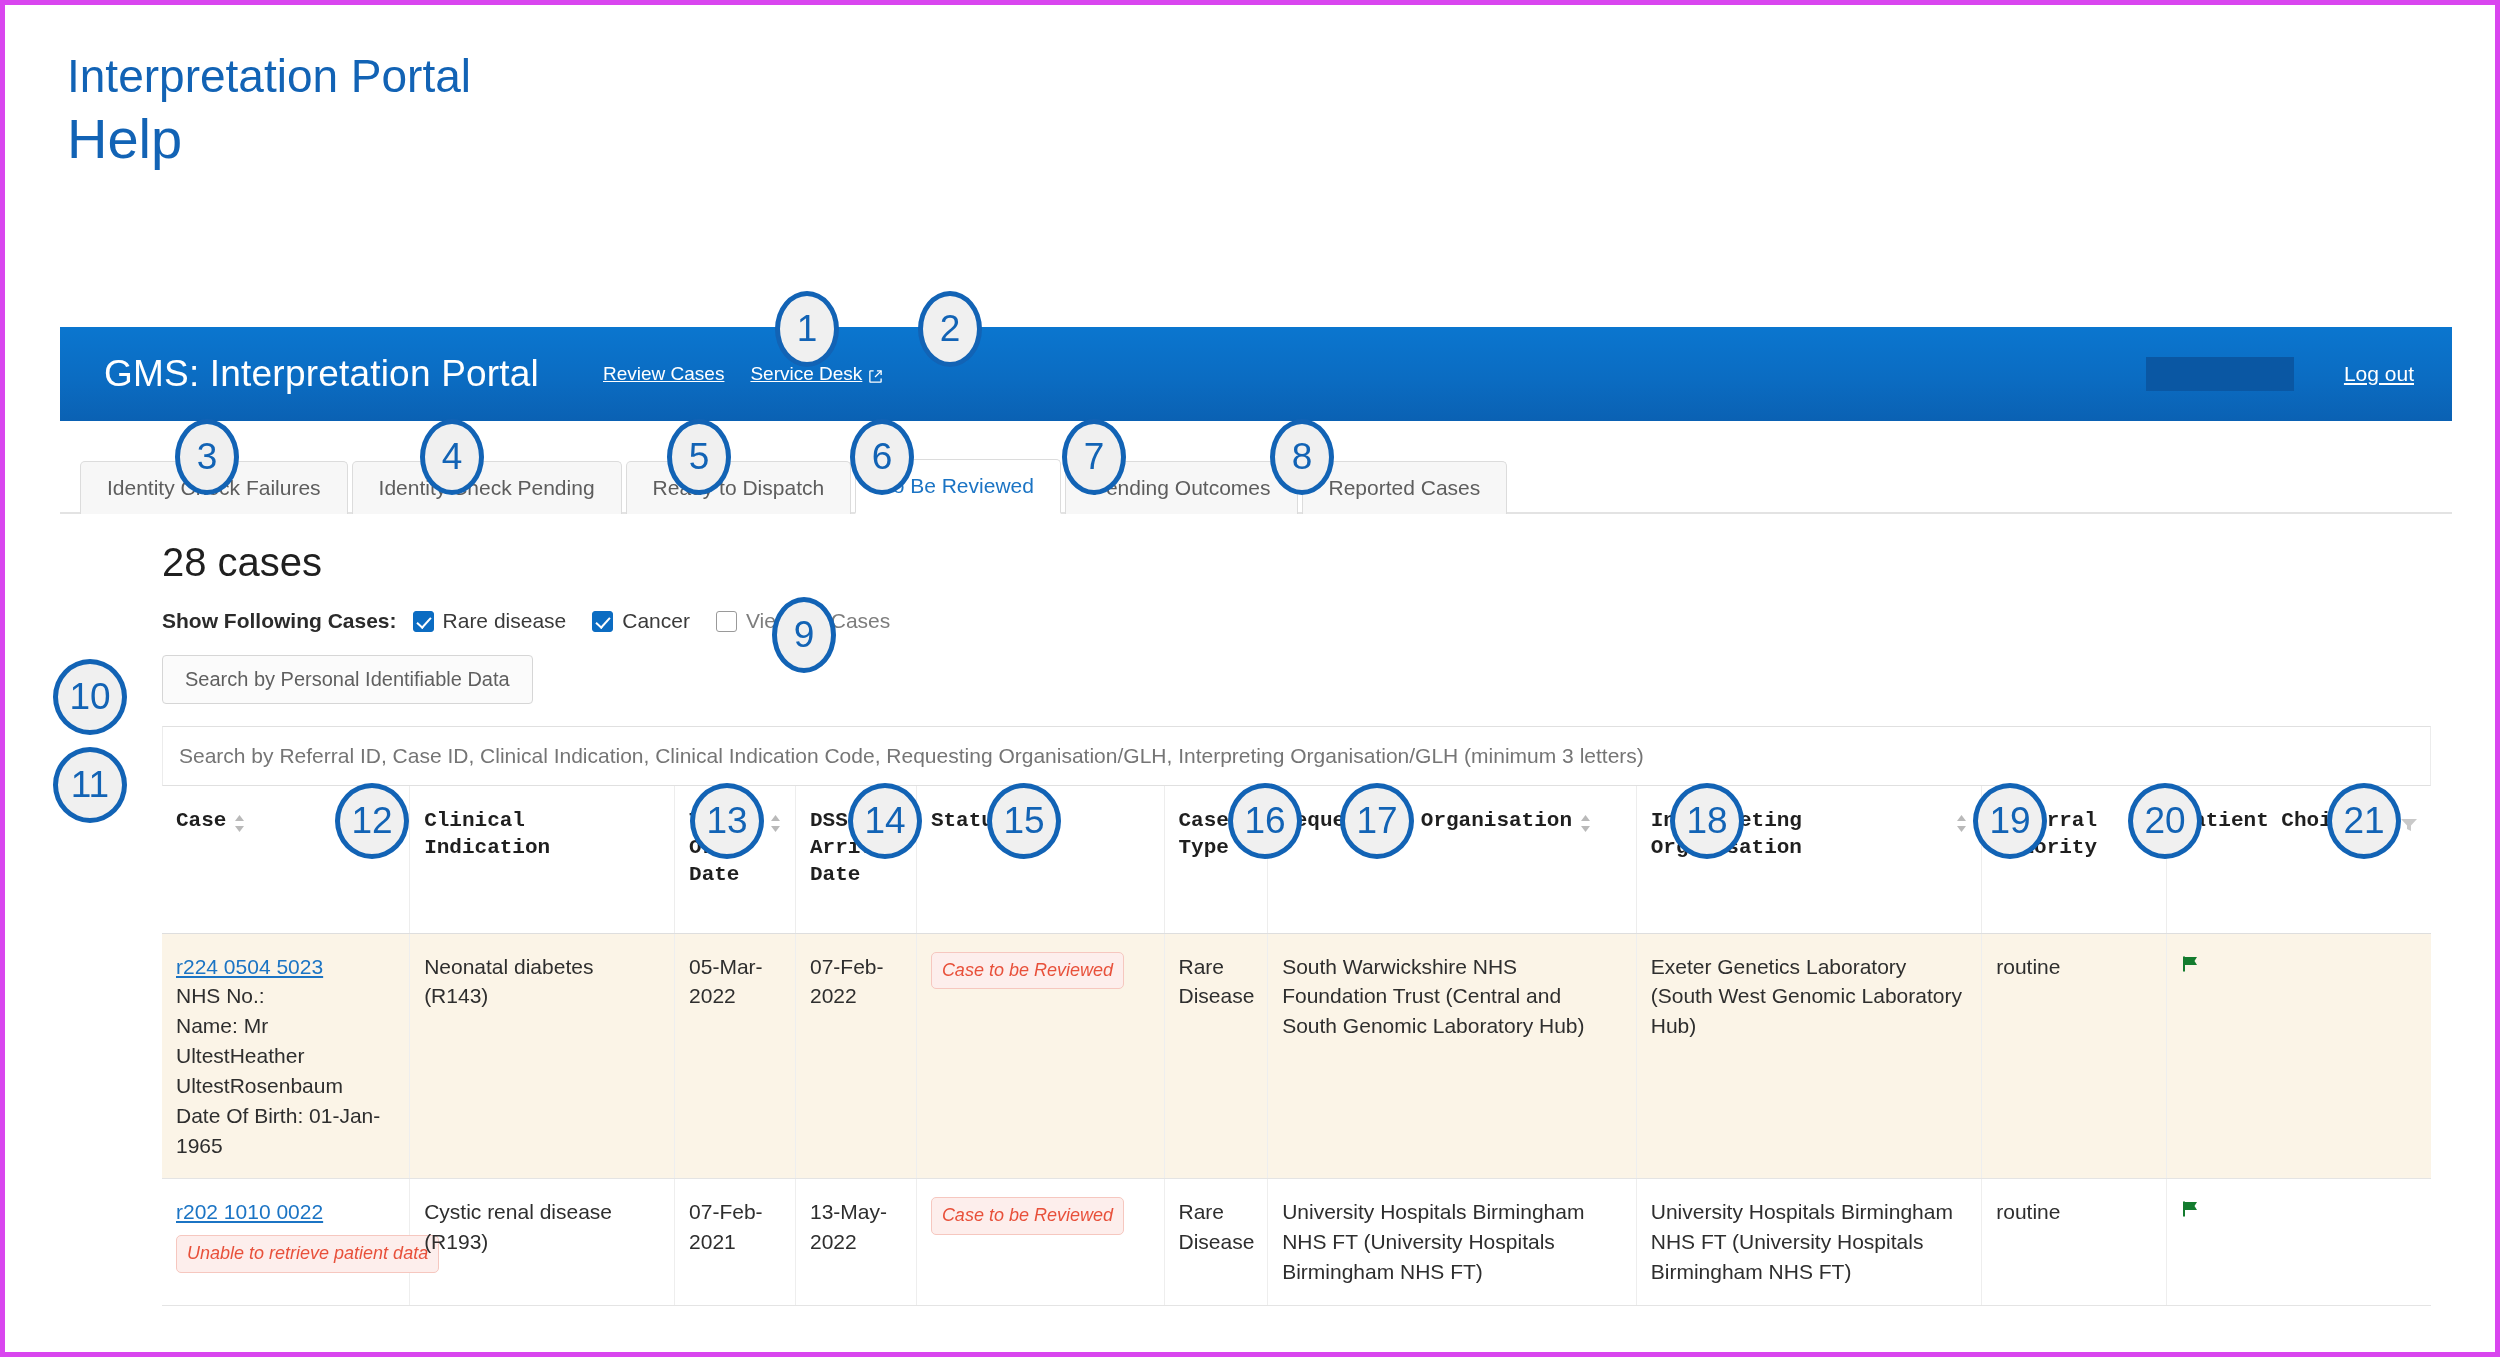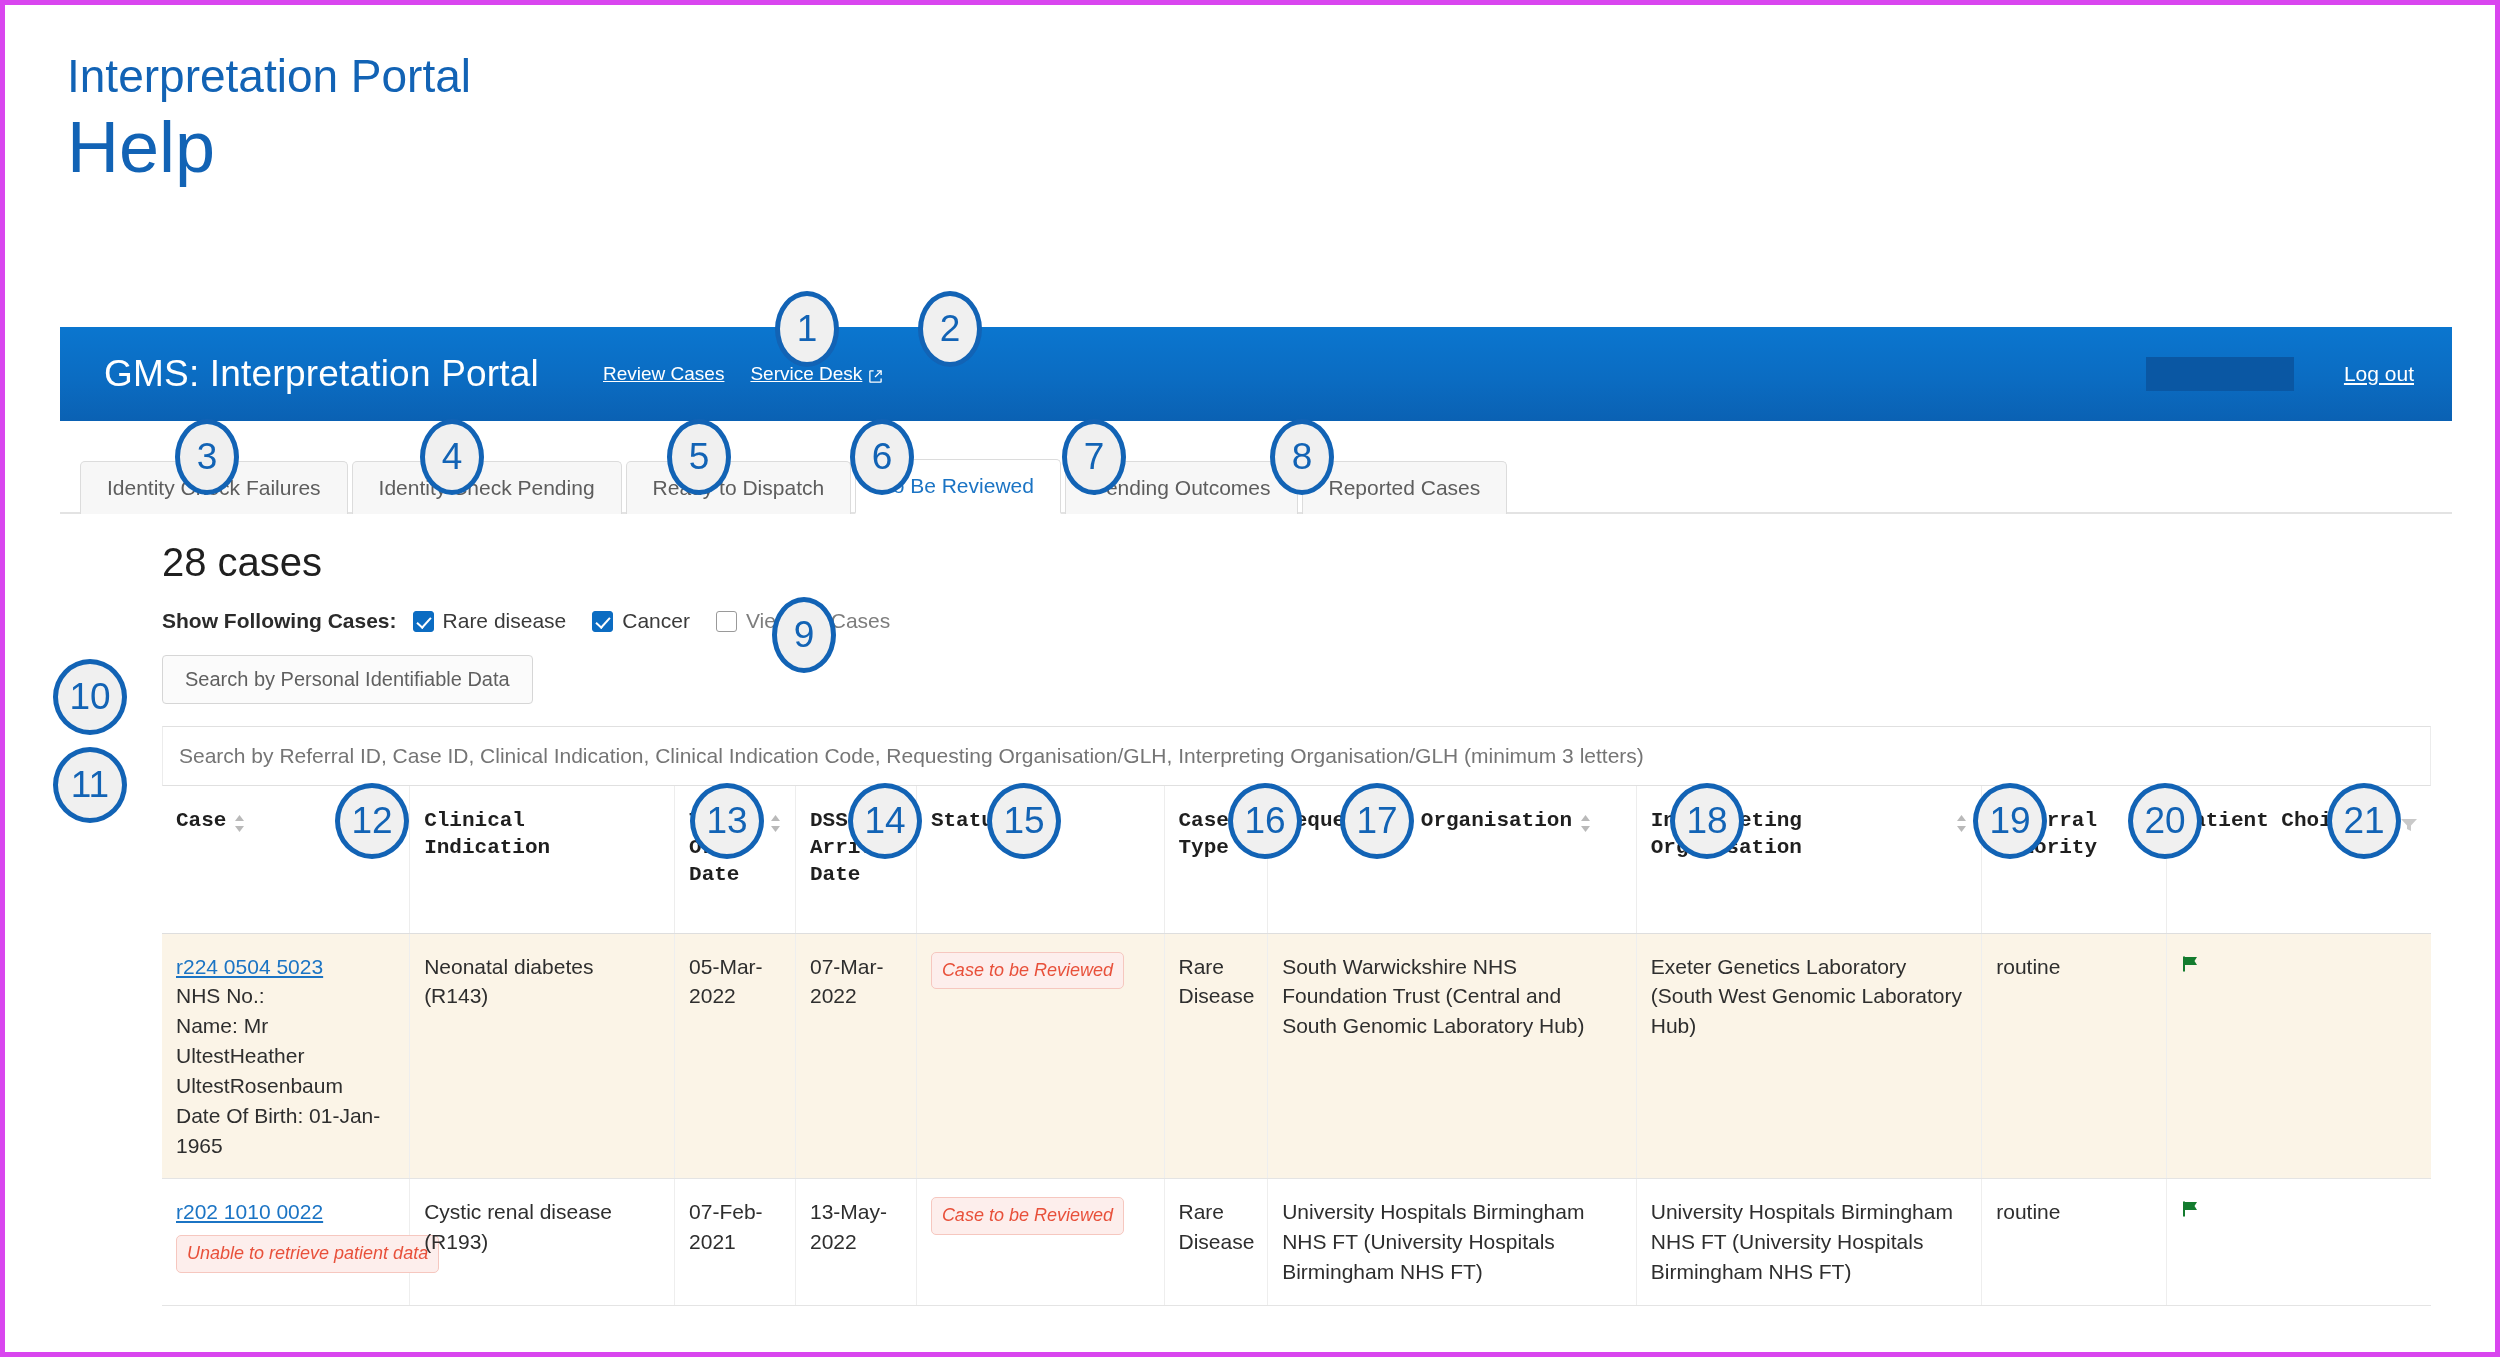--- a/index.html
+++ b/index.html
@@ -16,21 +16,21 @@
     background: #fff;
   }
 
   
   .doc-head { position: absolute; left: 62px; top: 48px; }
   .doc-sub {
     font-size: 46px; color: #1263b5; font-weight: 400;
     letter-spacing: 0px; line-height: 1.0;
   }
   .doc-title {
-    font-size: 72px; color: #1263b5; font-weight: 400;
+    font-size: 56px; color: #1263b5; font-weight: 400;
     line-height: 1.08; margin-top: 10px;
   }
 
   
   .app { position: absolute; left: 55px; top: 322px; width: 2392px; }
 
   .appbar {
     height: 94px; width: 2392px;
     background: linear-gradient(180deg,#0b76cf 0%, #0b6cc2 55%, #0a61b3 100%);
     display: flex; align-items: center;
@@ -374,21 +374,21 @@
           <tbody>
             <tr class="row-highlight">
               <td>
                 <a class="case-link" href="#">r224 0504 5023</a>
                 <span class="case-meta">NHS No.:</span><br>
                 <span class="case-meta">Name: Mr UltestHeather UltestRosenbaum</span><br>
                 <span class="case-meta">Date Of Birth: 01-Jan-1965</span>
               </td>
               <td>Neonatal diabetes (R143)</td>
               <td>05-Mar-2022</td>
-              <td>07-Mar-2022</td>
+              <td>07-Feb-2022</td>
               <td>
                 <span class="badge badge-review">Case to be Reviewed</span>
               </td>
               <td>Rare Disease</td>
               <td>South Warwickshire NHS Foundation Trust (Central and South Genomic Laboratory Hub)</td>
               <td>Exeter Genetics Laboratory (South West Genomic Laboratory Hub)</td>
               <td>routine</td>
               <td>
                 <span class="flag-ico">
                   <svg width="20" height="20" viewBox="0 0 20 20">

